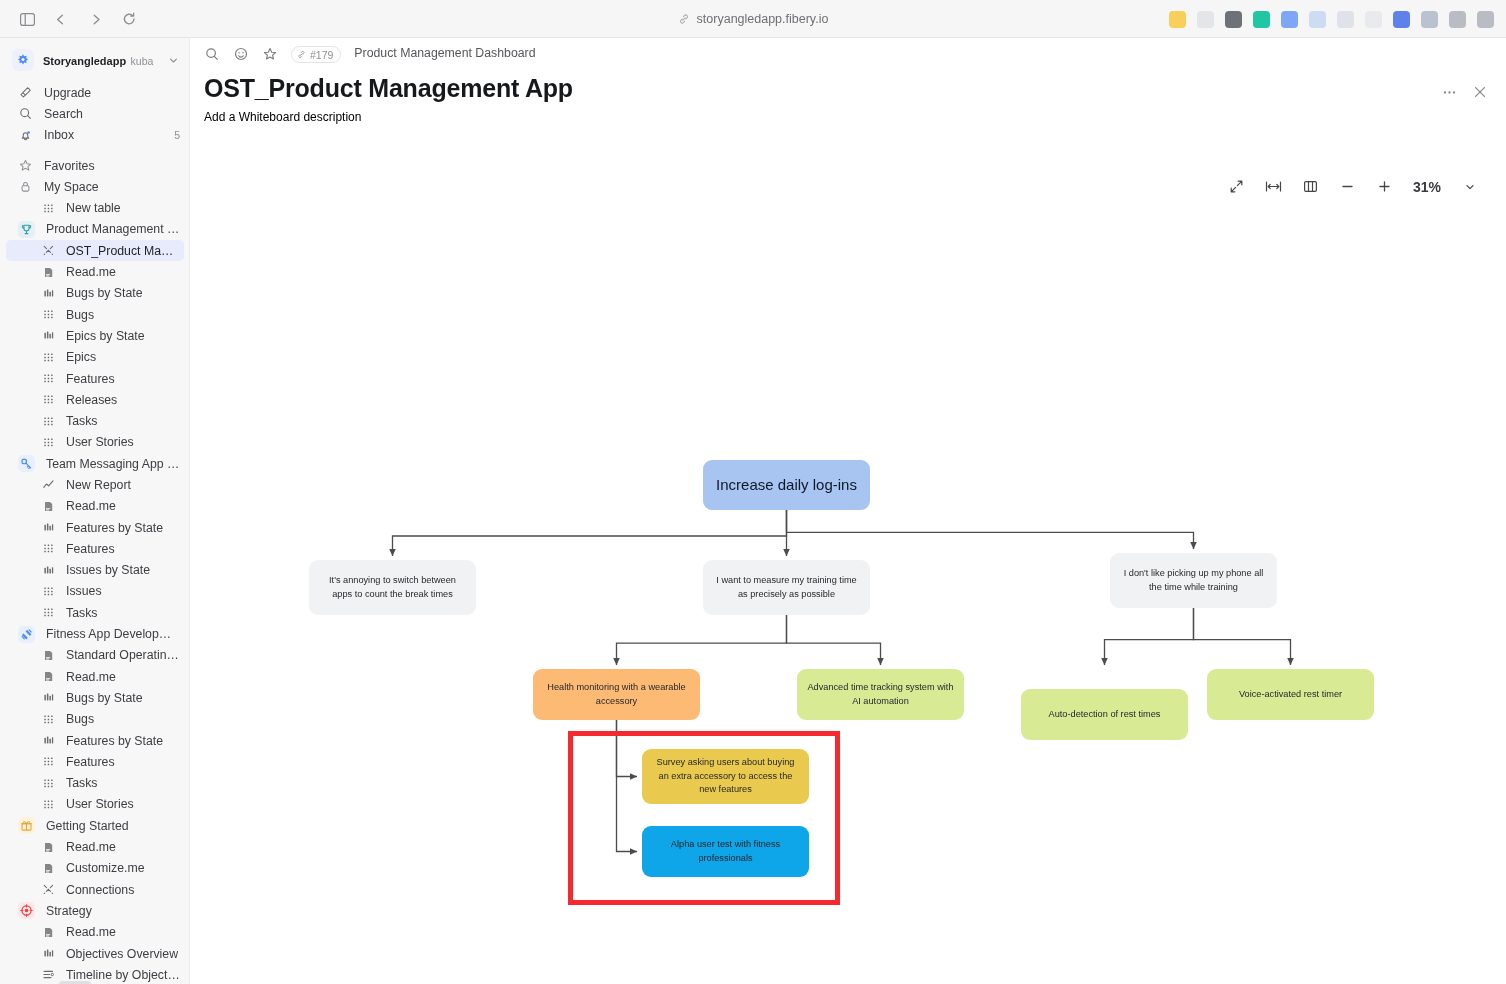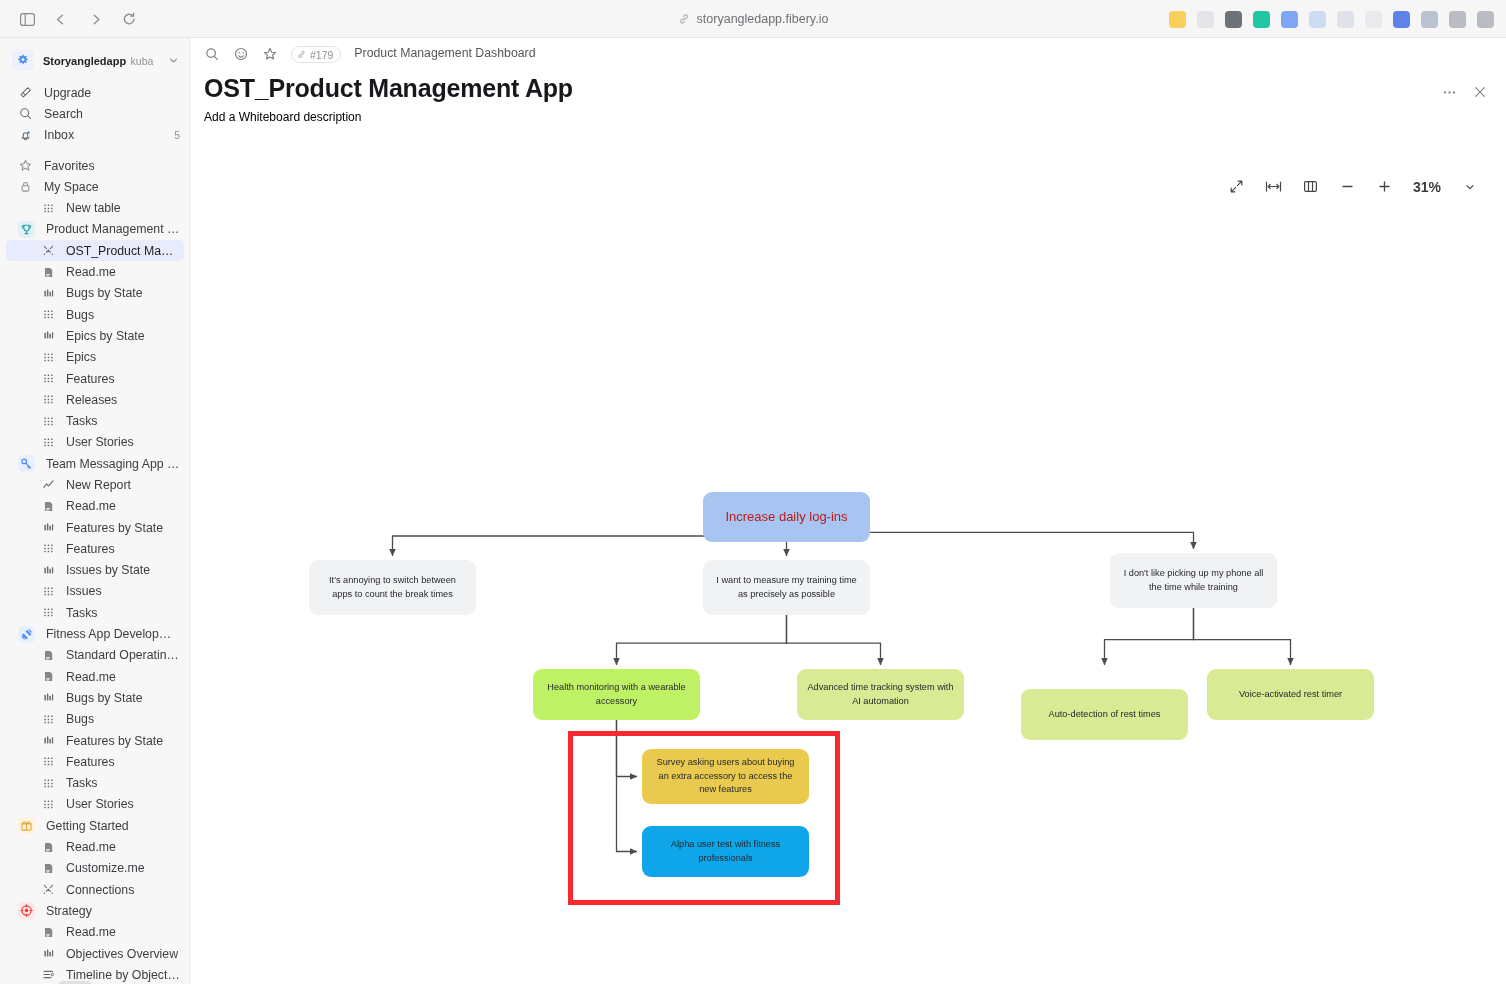--- a/index.html
+++ b/index.html
@@ -114,21 +114,21 @@
   .zoom-val { font-size:14px; font-weight:bold; color:#3a3c40; min-width:26px; text-align:left; }
 
   
   .canvas { position:absolute; left:0; top:124px; width:1316px; height:790px; overflow:hidden; }
   .canvas svg { position:absolute; left:0; top:0; }
   .node {
     position:absolute; display:flex; align-items:center; justify-content:center;
     text-align:center; border-radius: 9px; padding: 4px 10px;
     font-size: 9.2px; line-height: 1.45; color:#26282c;
   }
-  .node.goal { font-size: 13px; color:#b91c1c;margin-top:32px; }
+  .node.goal { font-size: 15px; color:#0f172a; }
 
   .highlight-box {
     position:absolute; border: 5px solid #f5292e; background: transparent;
   }
   .cursor-spinner {
     position:absolute; left: 58px; top: 943px; width:34px; height:22px;
     border-radius:5px; background:rgba(120,120,125,0.18);
     display:flex; align-items:center; justify-content:center;
   }
 </style>
@@ -854,21 +854,21 @@
           </div>
           <div class="node" style="left: 119px; top: 398px; width: 167px; height: 55px; background: rgb(241, 242, 243);">
             <span>It's annoying to switch between apps to count  the break times</span>
           </div>
           <div class="node" style="left: 513px; top: 398px; width: 167px; height: 55px; background: rgb(241, 242, 243);">
             <span>I want to measure my training time as precisely  as possible</span>
           </div>
           <div class="node" style="left: 920px; top: 391px; width: 167px; height: 55px; background: rgb(241, 242, 243);">
             <span>I don't like picking up my phone all the time  while training</span>
           </div>
-          <div class="node" style="left: 343px; top: 507px; width: 167px; height: 51px; background: #bef264;">
+          <div class="node" style="left: 343px; top: 507px; width: 167px; height: 51px; background: #fdba74;">
             <span>Health monitoring with a wearable accessory</span>
           </div>
           <div class="node" style="left: 607px; top: 507px; width: 167px; height: 51px; background: rgb(216, 235, 148);">
             <span>Advanced time tracking system with AI automation</span>
           </div>
           <div class="node" style="left: 831px; top: 507px; width: 167px; height: 51px; background: rgb(216, 235, 148); margin-top: 20px;">
             <span>Auto-detection of rest times</span>
           </div>
           <div class="node" style="left: 1017px; top: 507px; width: 167px; height: 51px; background: rgb(216, 235, 148);">
             <span>Voice-activated rest timer</span>

